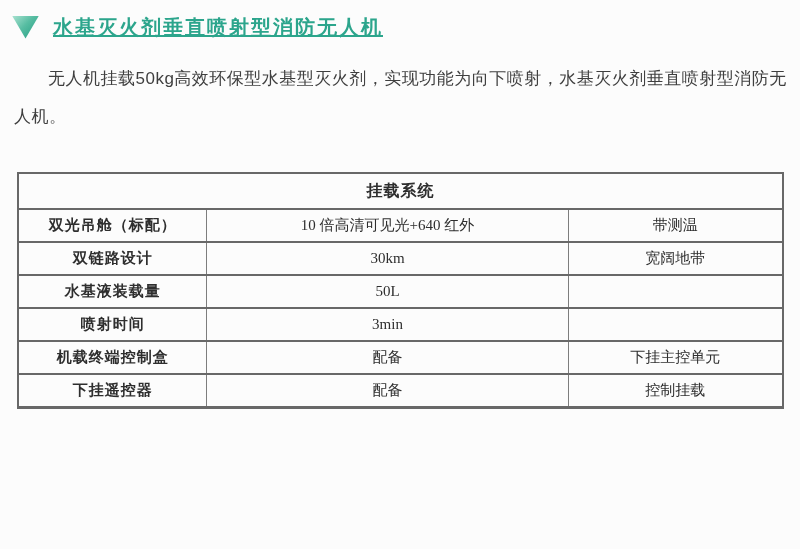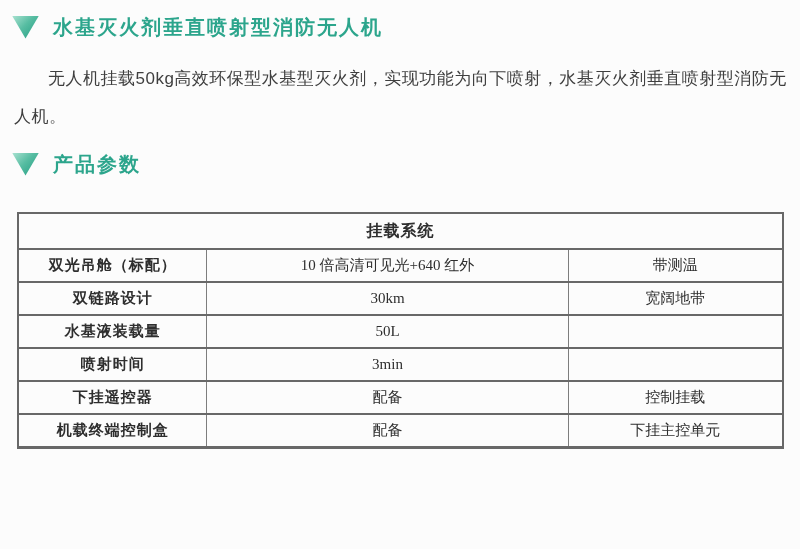--- a/index.html
+++ b/index.html
@@ -24,20 +24,21 @@
     clip-path: polygon(0 0, 100% 0, 50% 100%);
     margin-right: 14px;
     flex: 0 0 auto;
   }
   .section-heading h2 {
     font-size: 20px;
     font-weight: bold;
     color: #2ca58c;
     letter-spacing: 2px;
     line-height: 24px;
+    text-decoration: underline;
   }
 
   .desc {
     margin: 21px 12px 0 14px;
     width: 776px;
     font-size: 17px;
     line-height: 38px;
     color: #3f3f3f;
     text-indent: 2em;
     letter-spacing: 0.5px;
@@ -86,24 +87,20 @@
 
 <div class="page">
 
   <div class="section-heading first">
     <span class="tri-icon"></span>
     <h2>水基灭火剂垂直喷射型消防无人机</h2>
   </div>
 
   <p class="desc">无人机挂载50kg高效环保型水基型灭火剂，实现功能为向下喷射，水基灭火剂垂直喷射型消防无人机。</p>
 
-  <div class="section-heading second">
-    <span class="tri-icon"></span>
-    <h2>产品参数</h2>
-  </div>
 
   <table class="params">
     <colgroup>
         <col class="c1">
         <col class="c2">
         <col class="c3">
       </colgroup>
     <thead>
       <tr>
         <th class="table-title" colspan="3">挂载系统</th>
@@ -124,25 +121,25 @@
         <td class="param-name">水基液装载量</td>
         <td class="param-value">50L</td>
         <td class="param-note"></td>
       </tr>
       <tr>
         <td class="param-name">喷射时间</td>
         <td class="param-value">3min</td>
         <td class="param-note"></td>
       </tr>
       <tr>
+        <td class="param-name">机载终端控制盒</td>
+        <td class="param-value">配备</td>
+        <td class="param-note">下挂主控单元</td>
+      </tr>
+      <tr>
         <td class="param-name">下挂遥控器</td>
         <td class="param-value">配备</td>
         <td class="param-note">控制挂载</td>
-      </tr>
-      <tr>
-        <td class="param-name">机载终端控制盒</td>
-        <td class="param-value">配备</td>
-        <td class="param-note">下挂主控单元</td>
       </tr>
     </tbody>
   </table>
 
 </div>
 
 </body></html>

